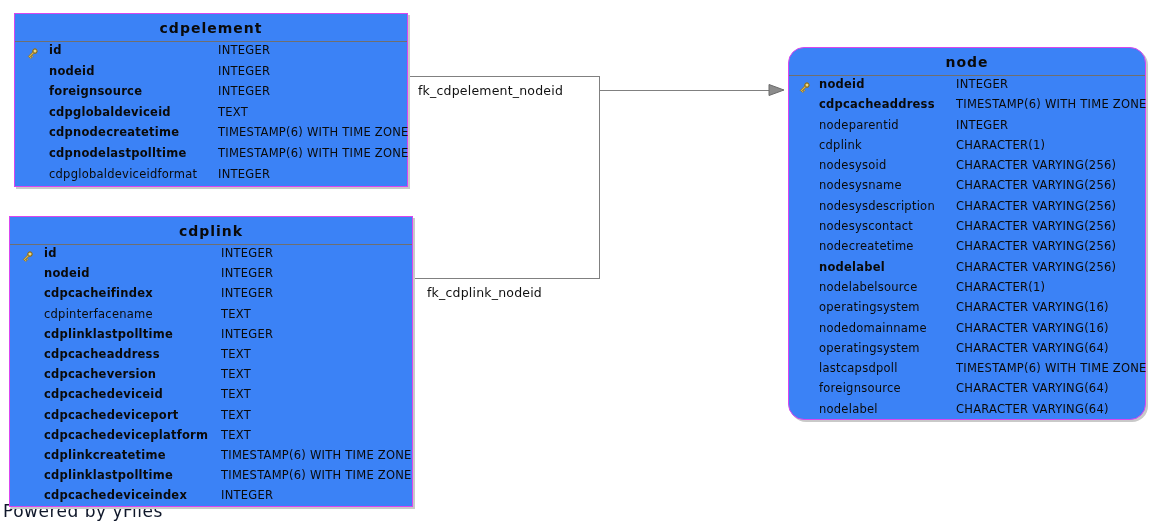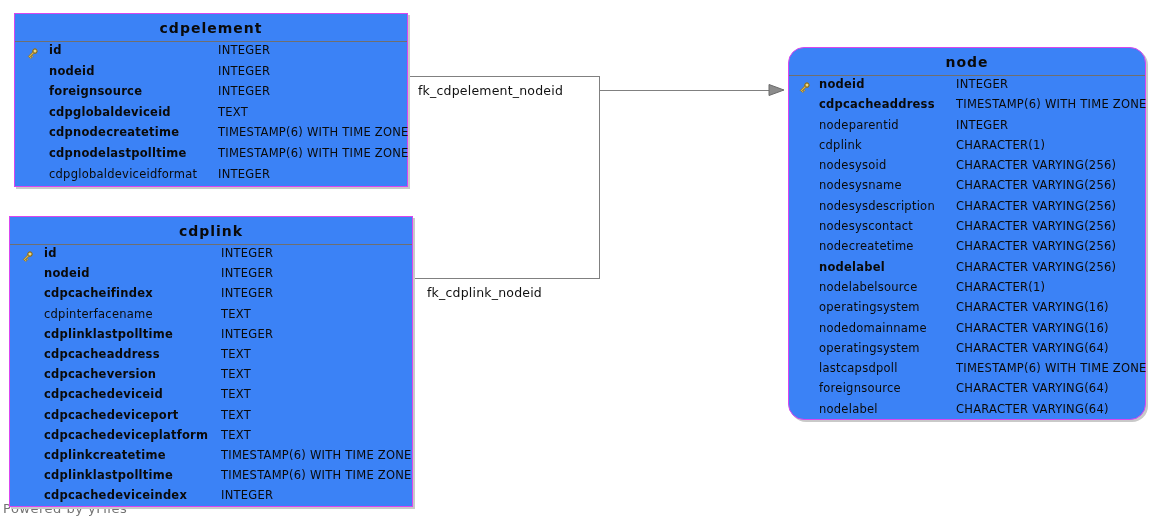--- a/index.html
+++ b/index.html
@@ -5,21 +5,21 @@
   * { margin:0; padding:0; box-sizing:border-box; }
   html,body { background:#ffffff; }
   body {
     width:1156px; height:523px; position:relative; overflow:hidden;
     font-family:"DejaVu Sans","Liberation Sans",sans-serif; color:#0a0a0a;
   }
   .canvas { position:absolute; left:0; top:0; width:1156px; height:523px; }
 
   .watermark {
     position:absolute; left:3px; top:501px; z-index:0;
-    font-size:13px; letter-spacing:0.5px; color:#737373; white-space:nowrap;
+    font-size:17px; letter-spacing:0.5px; color:#0f172a; white-space:nowrap;
   }
 
   .connectors { position:absolute; left:0; top:0; z-index:1; }
   .edge { fill:none; stroke:#808080; stroke-width:1; shape-rendering:crispEdges; }
   .arrowhead { fill:#8c8c8c; stroke:#6b6b6b; stroke-width:1; }
 
   .edge-label {
     position:absolute; z-index:1; font-size:12.5px; letter-spacing:0.2px;
     color:#111; white-space:nowrap;
   }

